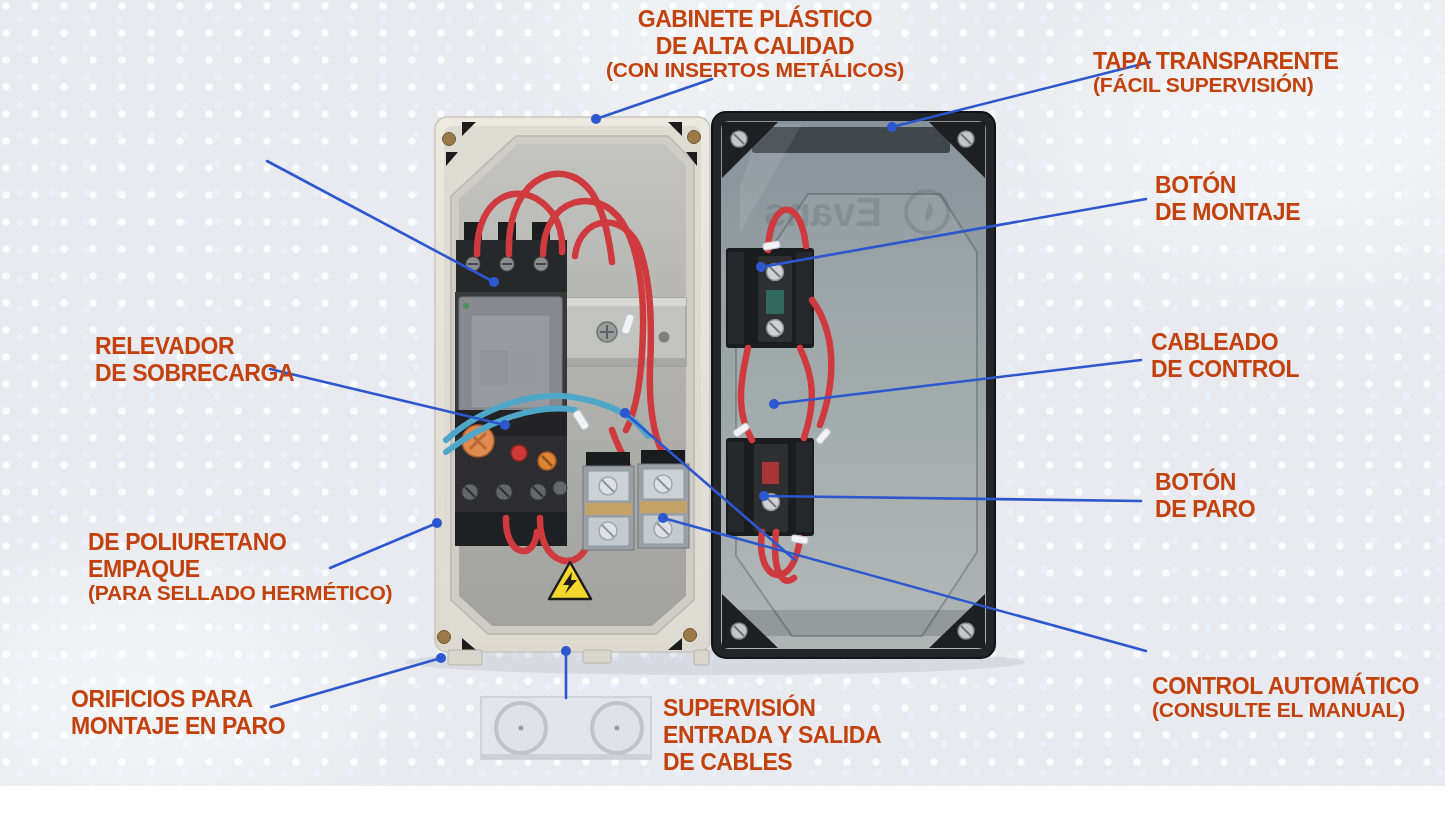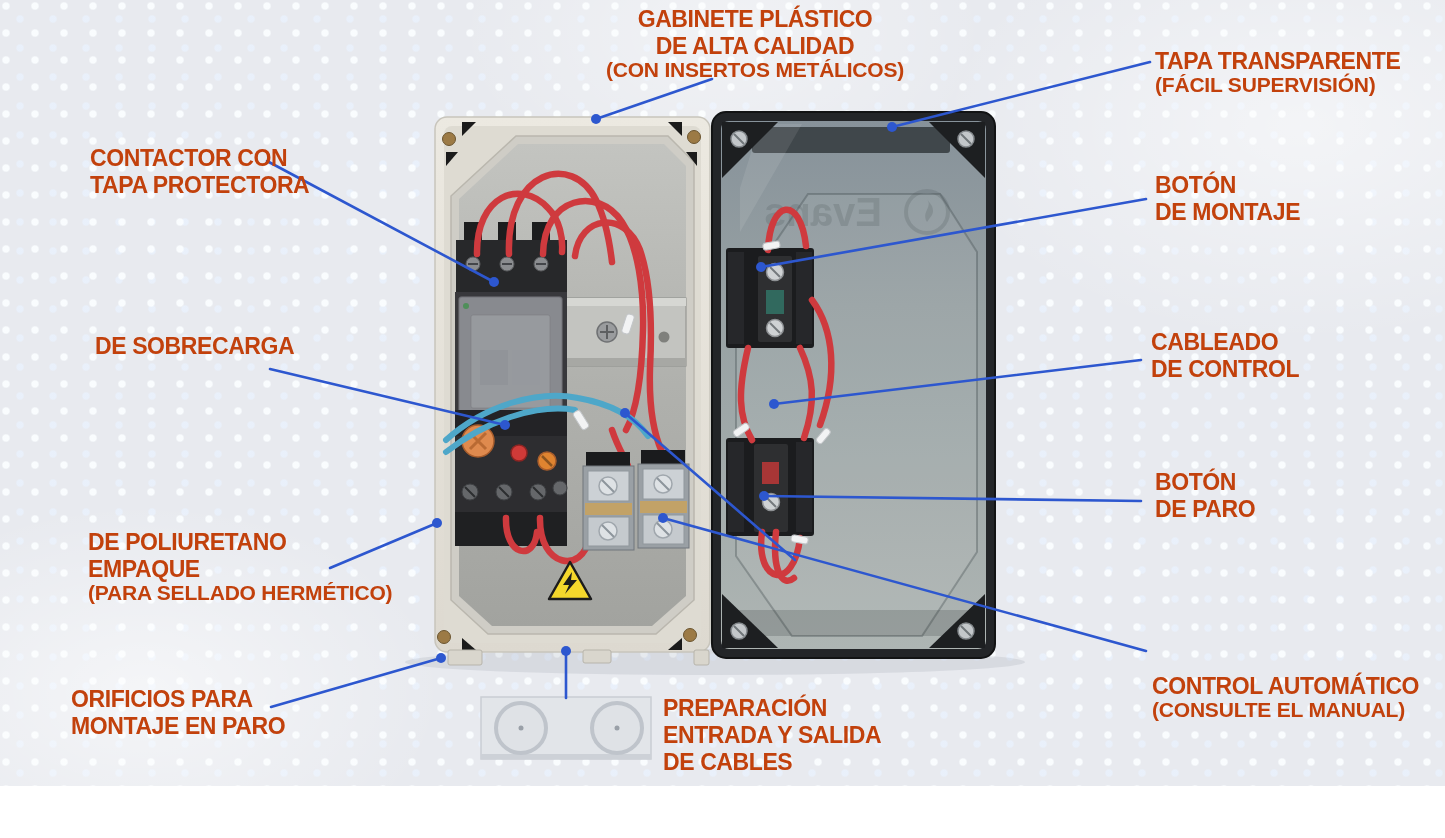--- a/index.html
+++ b/index.html
@@ -285,36 +285,33 @@
         <circle cx="566" cy="651" r="5"></circle>
     </g>
   </svg>
 
   <div class="label center" style="left:580px; top:6px; width:350px;">
     <div>GABINETE PLÁSTICO</div>
     <div>DE ALTA CALIDAD</div>
     <div class="note">(CON INSERTOS METÁLICOS)</div>
   </div>
 
-  <div class="label" style="left:1155px; top:48px;">
+  <div class="label" style="left:1093px; top:48px;">
     <div>TAPA TRANSPARENTE</div>
     <div class="note">(FÁCIL SUPERVISIÓN)</div>
   </div>
 
-  <div class="label" style="left:90px; top:145px;">
-    <div>CONTACTOR CON</div>
-    <div>TAPA PROTECTORA</div>
-  </div>
 
   <div class="label" style="left:1155px; top:172px;">
     <div>BOTÓN</div>
     <div>DE MONTAJE</div>
   </div>
 
   <div class="label" style="left:95px; top:333px;">
+    <div>RELEVADOR</div>
     <div>DE SOBRECARGA</div>
   </div>
 
   <div class="label" style="left:1151px; top:329px;">
     <div>CABLEADO</div>
     <div>DE CONTROL</div>
   </div>
 
   <div class="label" style="left:1155px; top:469px;">
     <div>BOTÓN</div>
@@ -331,17 +328,17 @@
     <div>ORIFICIOS PARA</div>
     <div>MONTAJE EN PARO</div>
   </div>
 
   <div class="label" style="left:1152px; top:637px;margin-top:36px;">
     <div>CONTROL AUTOMÁTICO</div>
     <div class="note">(CONSULTE EL MANUAL)</div>
   </div>
 
   <div class="label" style="left:663px; top:695px;">
-    <div>PREPARACIÓN</div>
+    <div>SUPERVISIÓN</div>
     <div>ENTRADA Y SALIDA</div>
     <div>DE CABLES</div>
   </div>
 </div>
 
 </body></html>

